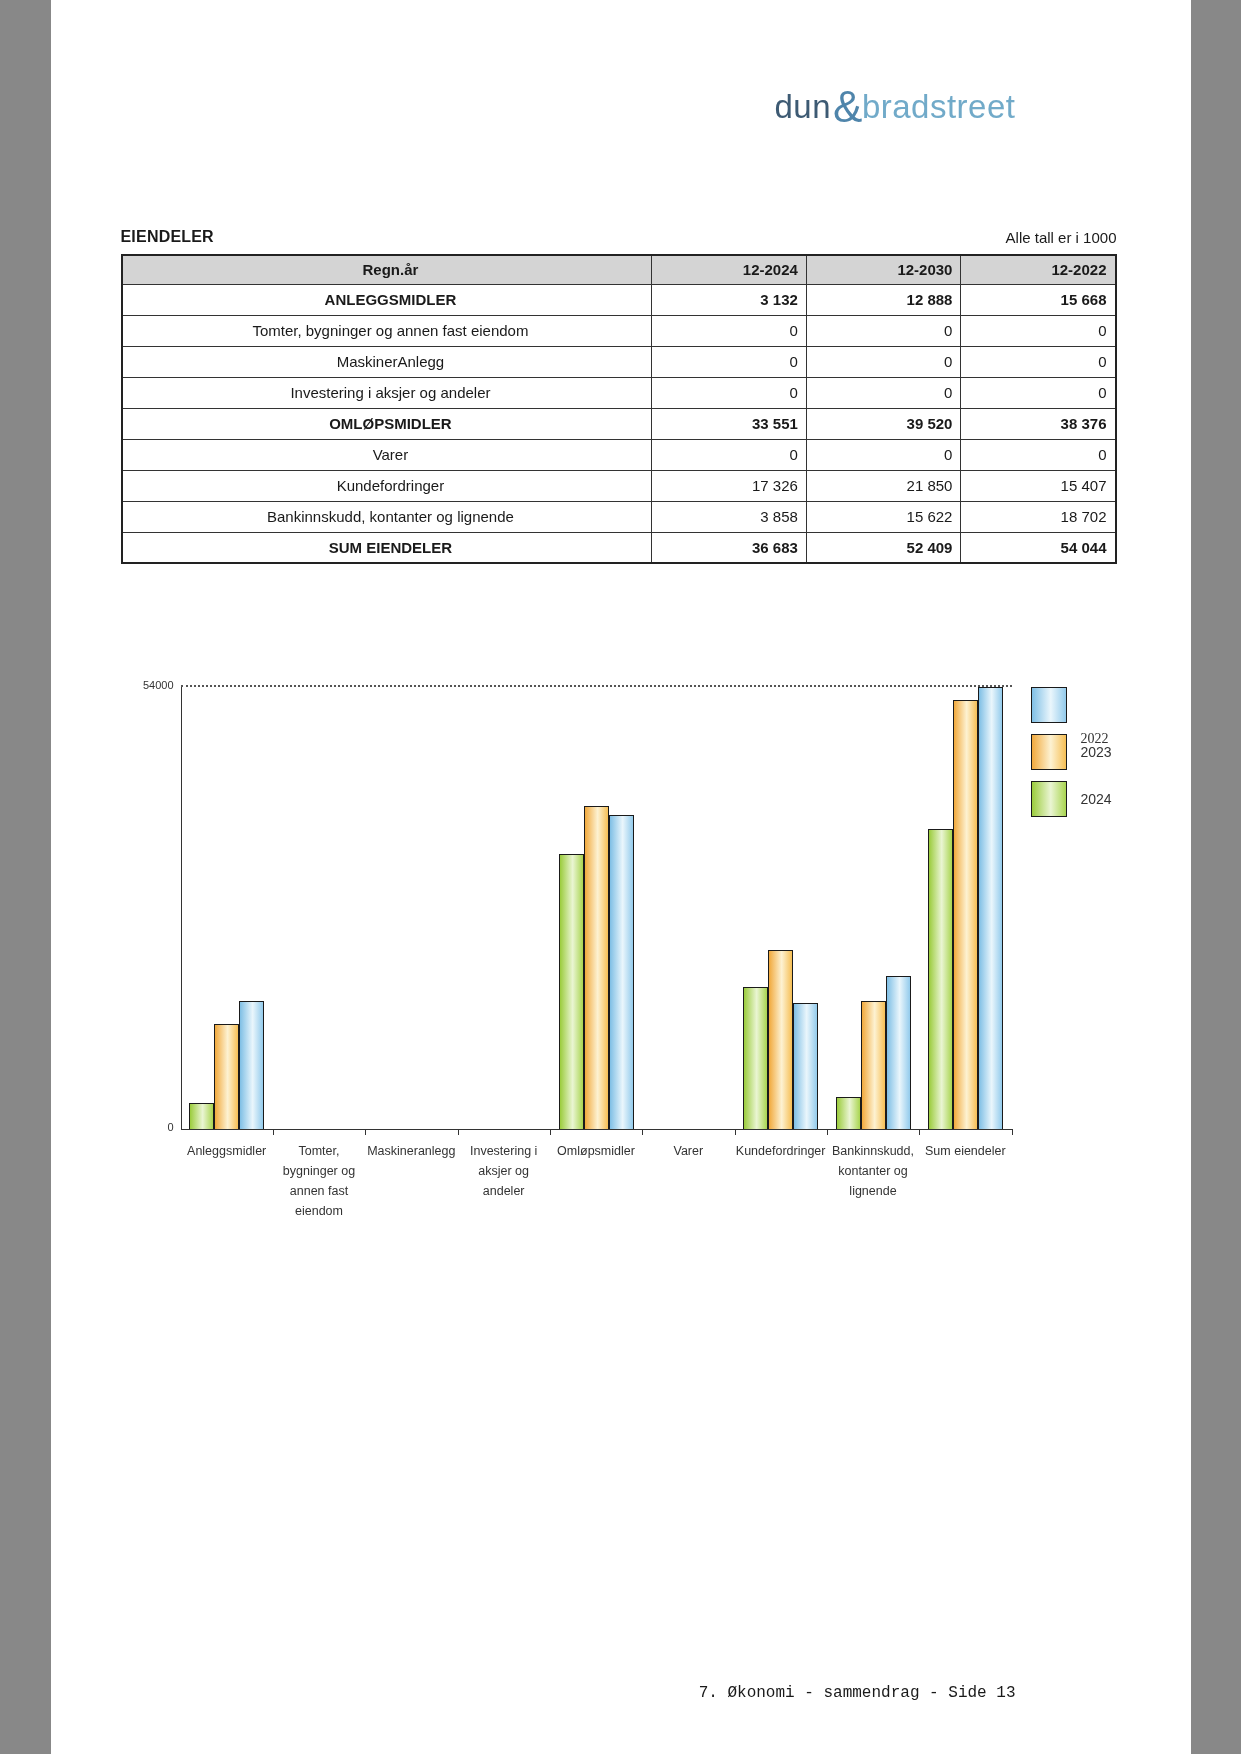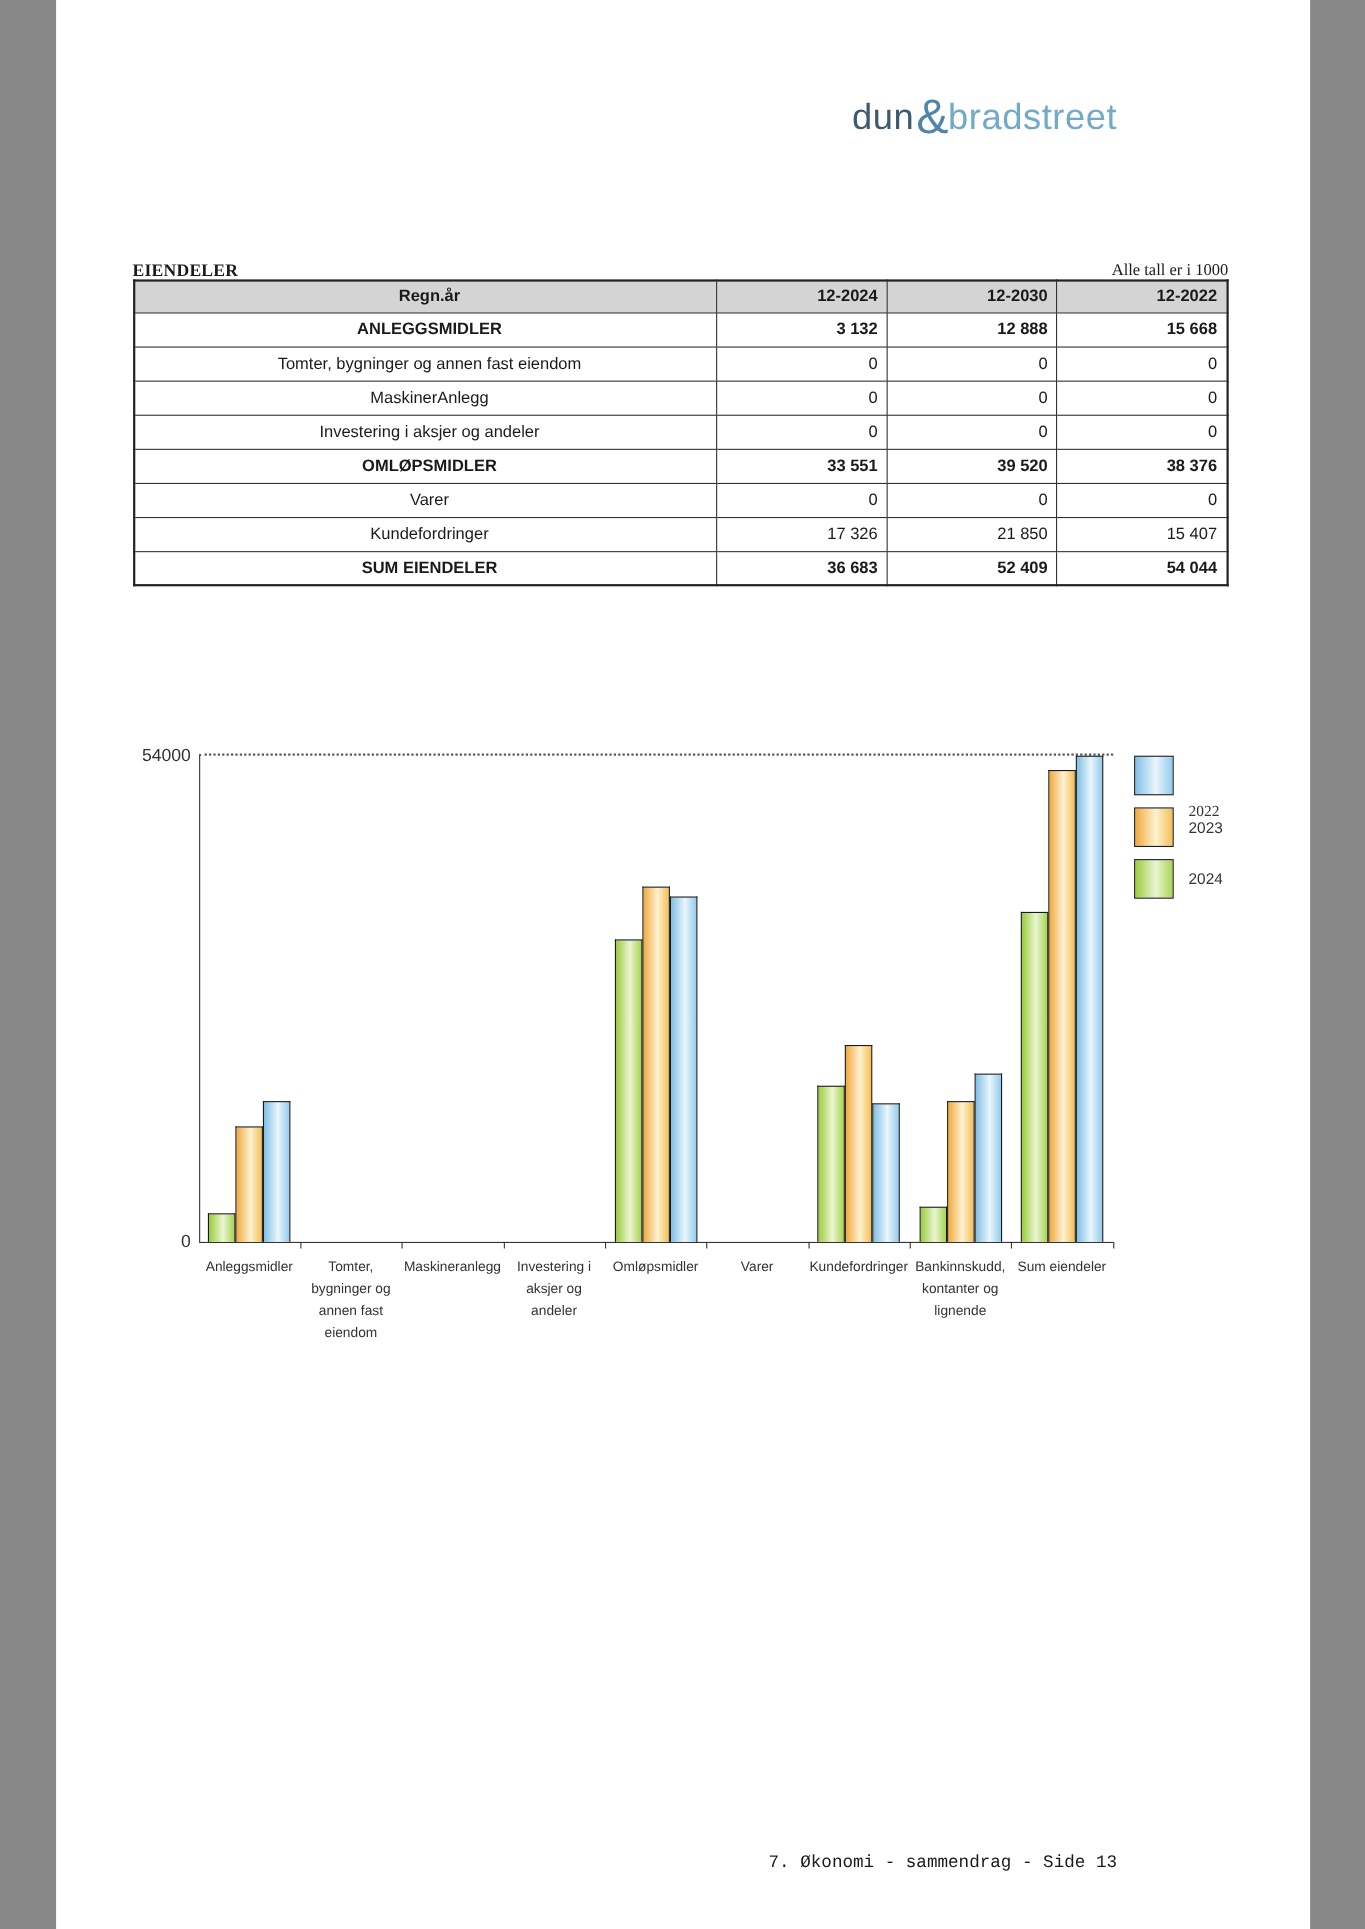--- a/index.html
+++ b/index.html
@@ -20,22 +20,22 @@
     font-size: 33px; font-weight: 400; letter-spacing: 0.5px;
     white-space: nowrap;
   }
   .logo .w1 { color: #3d5a73; }
   .logo .amp { color: #4f85ab; font-size: 44px; font-weight: 400;
                position: relative; top: 4px; margin: 0 -1px 0 2px; }
   .logo .w2 { color: #71aac9; }
 
   
   .doc-header {
-    position: absolute; left: 70px; top: 238px; width: 996px;
-    display: flex; justify-content: space-between; align-items: flex-start; font-family: Liberation Serif, serif;
+    position: absolute; left: 70px; top: 228px; width: 996px;
+    display: flex; justify-content: space-between; align-items: flex-end;
   }
   .doc-title { font-size: 16px; font-weight: bold; letter-spacing: 0.2px; }
   .doc-note  { font-size: 15px; font-weight: 400; }
 
   
   table.fin {
     position: absolute; left: 70px; top: 254px;
     width: 996px; border-collapse: collapse;
     font-size: 15px;
     border: 2px solid #222;
@@ -47,21 +47,21 @@
   .c-num   { width: 155px; text-align: right; padding-right: 8px; }
   tr.bold td { font-weight: bold; }
 
   
   .chart { position: absolute; left: 0; top: 0; width: 1241px; height: 1754px; pointer-events: none; }
   .chart > * { pointer-events: auto; }
   .yaxis  { position: absolute; left: 130px; top: 687px; height: 442px; border-left: 1.5px solid #333; }
   .xaxis  { position: absolute; left: 130px; top: 1129px; width: 831px; border-top: 1.5px solid #333; }
   .gridtop{ position: absolute; left: 130px; top: 685px; width: 831px; border-top: 2px dotted #555; }
   .ytick  { position: absolute; left: 35px; width: 88px; text-align: right;
-            font-size: 16px; color: #333; }
+            font-size: 11px; color: #333; }
   .xtick  { position: absolute; top: 1129px; height: 6px; border-left: 1.5px solid #333; }
   .bar    { position: absolute; width: 25px;
             border: 1.5px solid #1a1a1a; border-bottom: none; }
   .xlabel { position: absolute; top: 1141px; text-align: center;
             font-size: 12.5px; line-height: 20px; color: #333; }
   .xlabel div { white-space: nowrap; }
   .legend-swatch { position: absolute; left: 980px; width: 36px; height: 36px;
                    border: 1.5px solid #1a1a1a; }
   .legend-label  { position: absolute; left: 1030px; width: 70px;
                    font-size: 14px; color: #333; line-height: 36px; }
@@ -130,20 +130,26 @@
           <td class="c-label">Varer</td>
           <td class="c-num">0</td>
           <td class="c-num">0</td>
           <td class="c-num">0</td>
         </tr>
         <tr>
           <td class="c-label">Kundefordringer</td>
           <td class="c-num">17 326</td>
           <td class="c-num">21 850</td>
           <td class="c-num">15 407</td>
+        </tr>
+        <tr>
+          <td class="c-label">Bankinnskudd, kontanter og lignende</td>
+          <td class="c-num">3 858</td>
+          <td class="c-num">15 622</td>
+          <td class="c-num">18 702</td>
         </tr>
         <tr class="bold">
           <td class="c-label">SUM EIENDELER</td>
           <td class="c-num">36 683</td>
           <td class="c-num">52 409</td>
           <td class="c-num">54 044</td>
         </tr>
       </tbody>
   </table>
 

